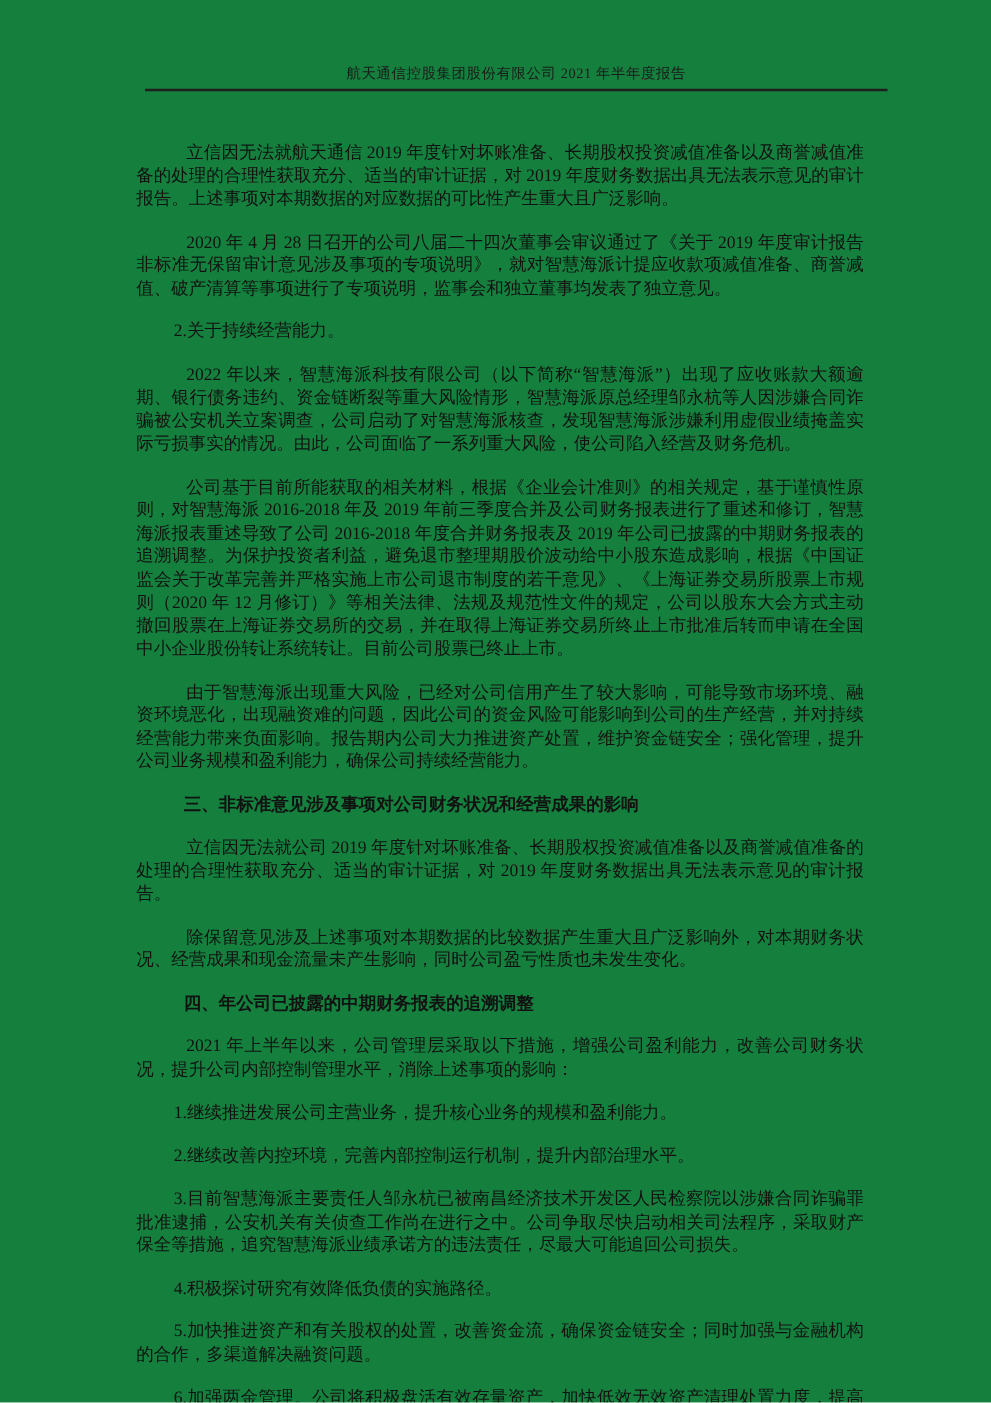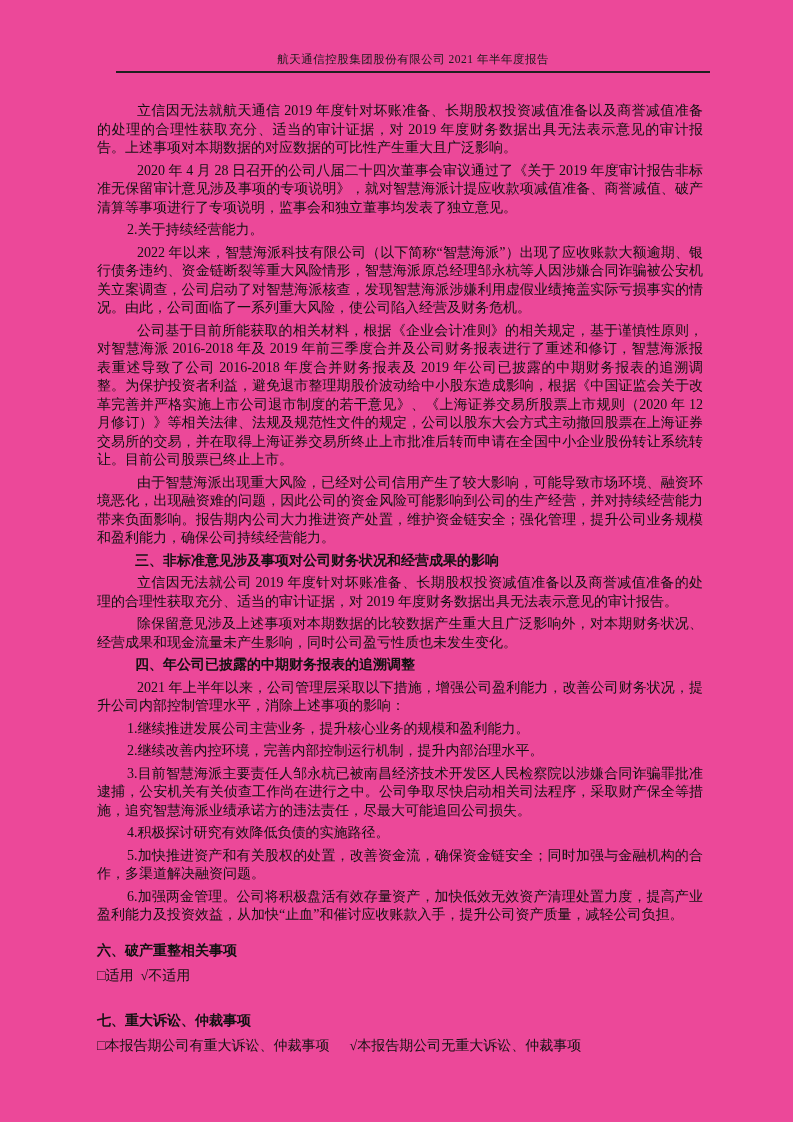--- a/index.html
+++ b/index.html
@@ -1,21 +1,21 @@
 <!DOCTYPE html>
 <html><head>
 <meta charset="utf-8">
 <style>
   * { margin: 0; padding: 0; box-sizing: border-box; }
   html, body { background: #ffffff; }
   .page {
     position: relative;
     width: 793px;
     height: 1122px;
-    background: #ec4899;
+    background: #15803d;
     color: #1a1a1a;
     font-family: "Liberation Serif", "DejaVu Serif", serif;
     overflow: hidden;
   }
   .page-header {
     position: absolute;
     left: 116px;
     top: 51px;
     width: 594px;
     text-align: center;
@@ -29,21 +29,21 @@
   .doc-body {
     position: absolute;
     left: 93px;
     top: 98px;
     width: 614px;
     font-size: 14px;
     line-height: 18.5px;
     text-align: justify;
     color: #111111;
   }
-  .doc-body p { margin: 4px; }
+  .doc-body p { margin: 16px; }
   .para    { text-indent: 40px; }
   .heading { text-indent: 38px; font-weight: bold; }
   .item    { text-indent: 30px; }
   .section-block { line-height: 21px; }
   .section-block .section-heading { font-weight: bold; }
   #section-six   { margin-top: 15px; }
   #section-seven { margin-top: 24px; }
   .option-line { text-align: left; }
   .opt { display: inline; }
   .opt + .opt { margin-left: 7px; }

